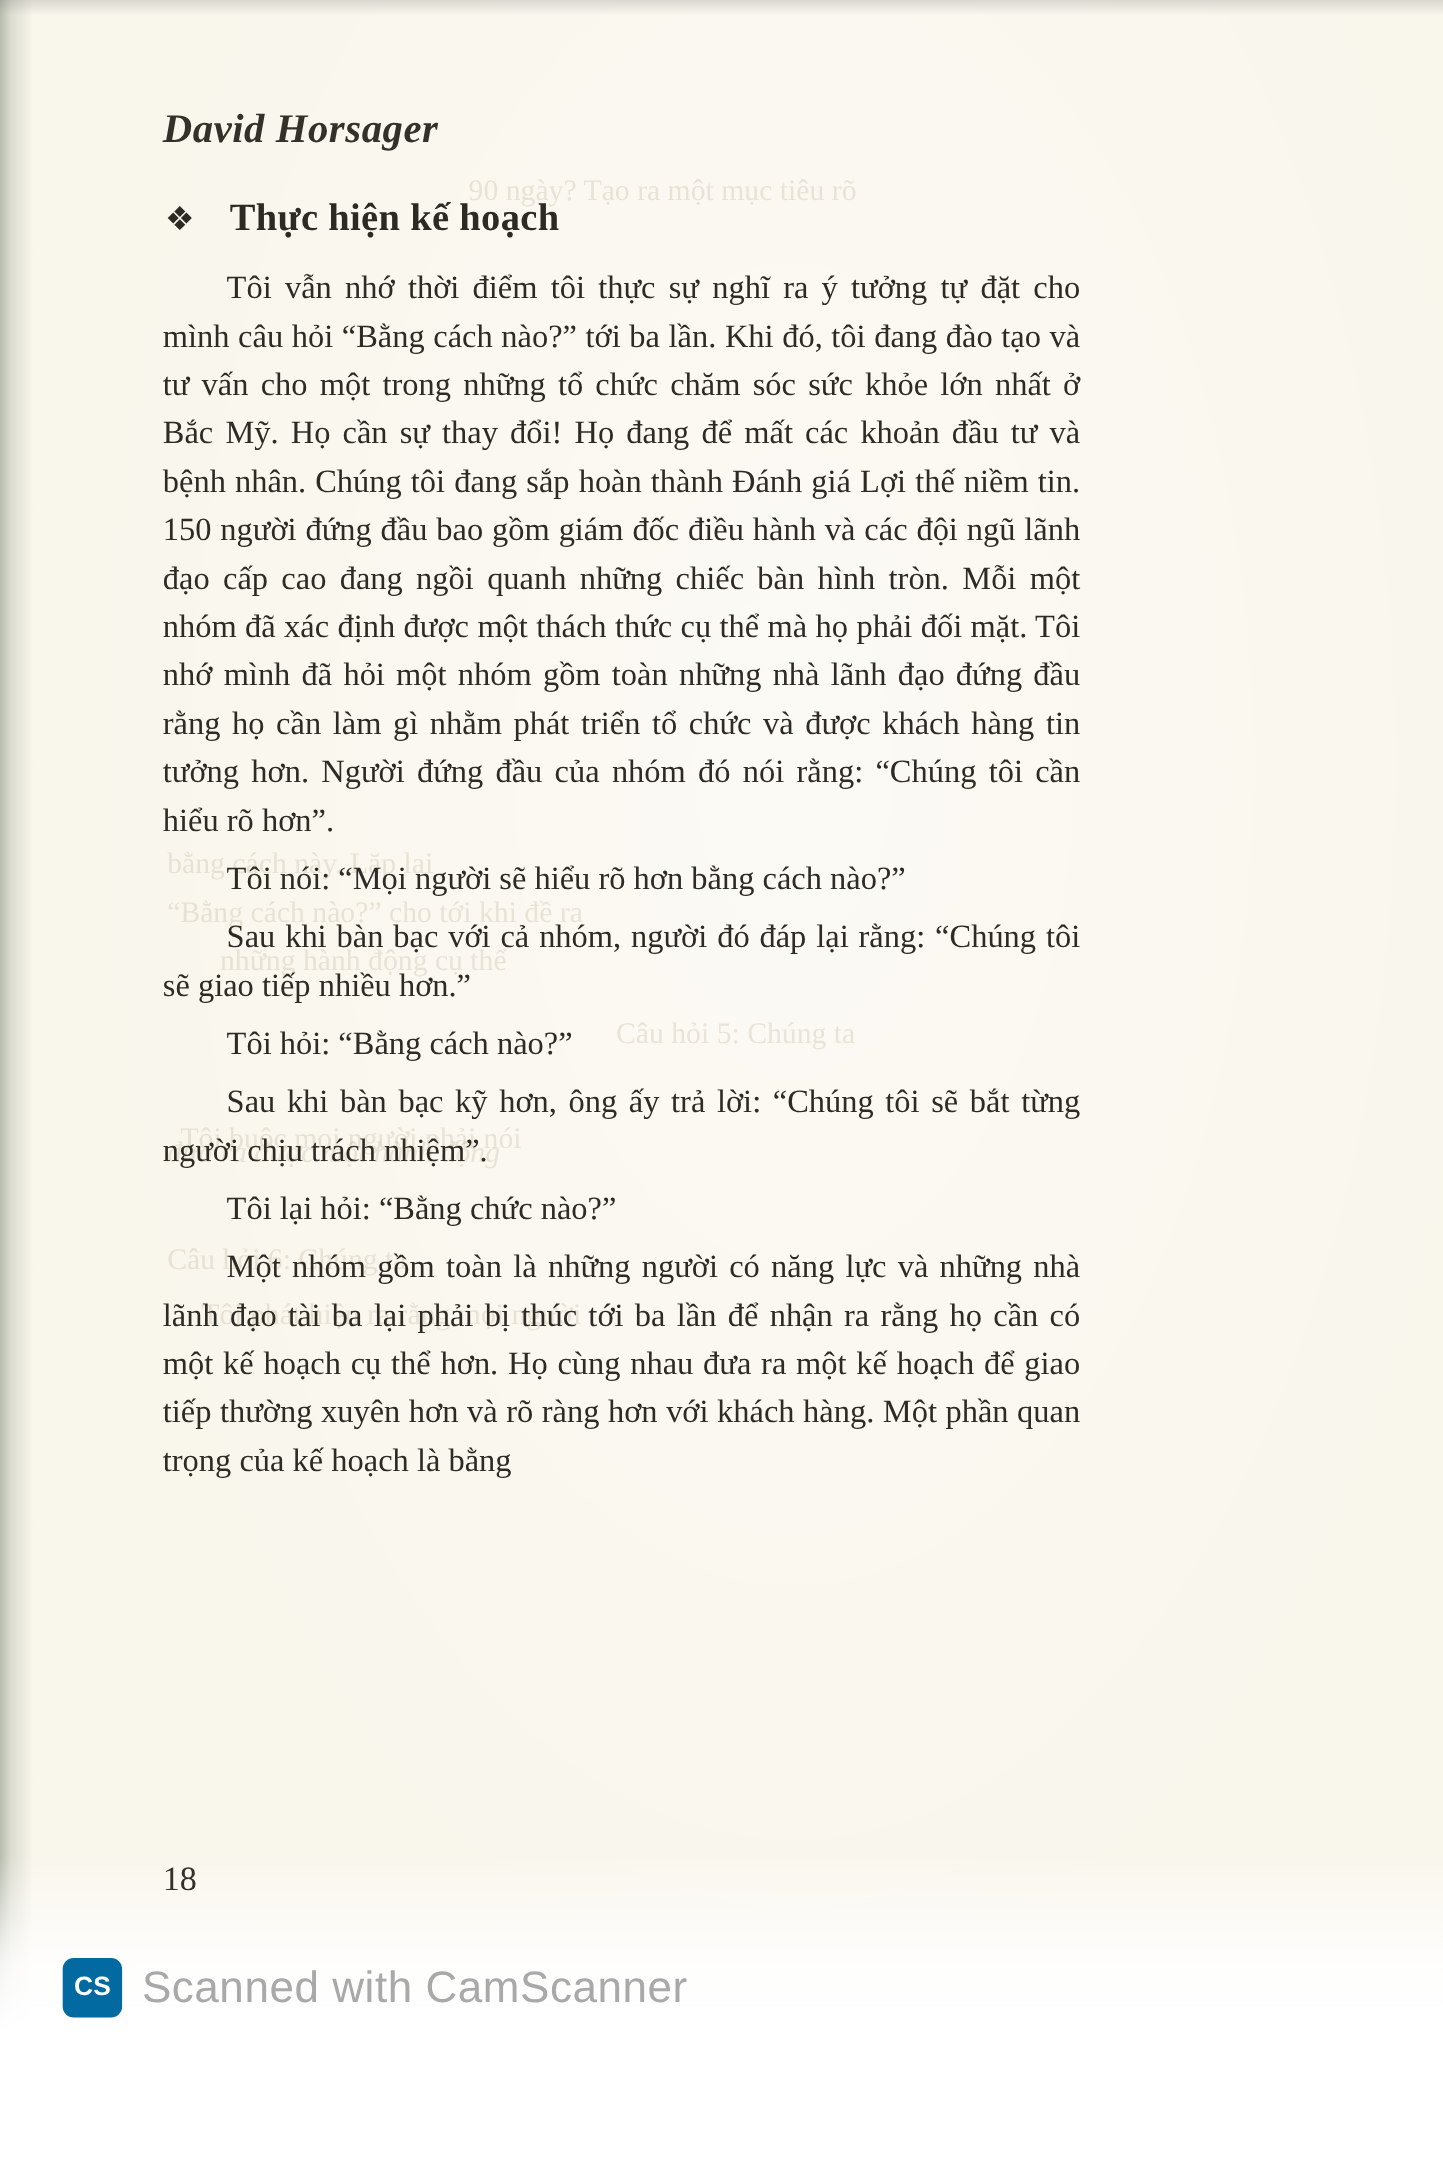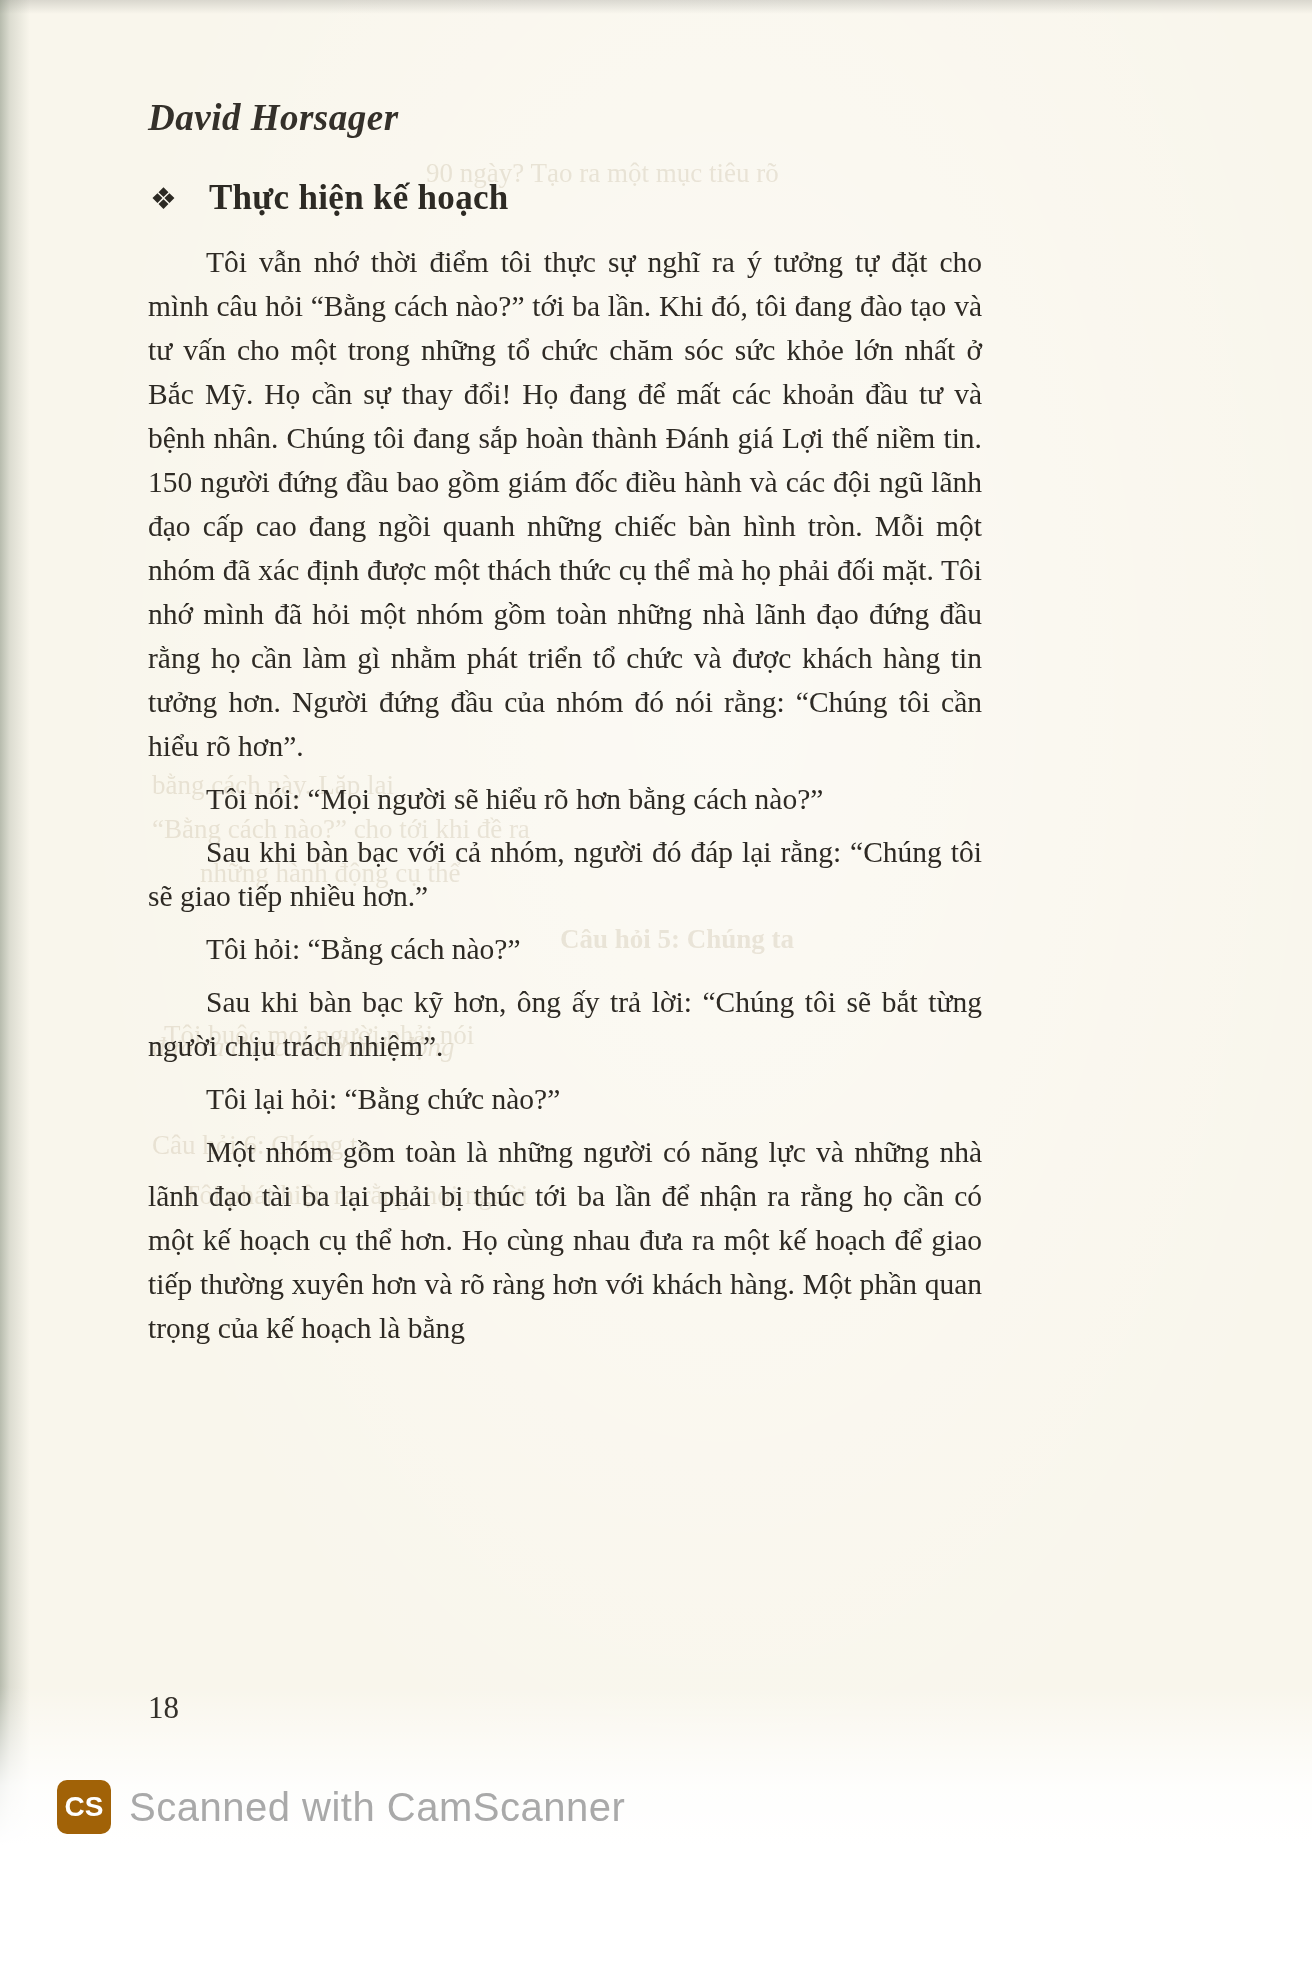--- a/index.html
+++ b/index.html
@@ -33,21 +33,21 @@
     font-size: 27px;
     line-height: 1;
     color: rgba(143, 120, 74, 0.16);
     filter: blur(0.6px);
     white-space: nowrap;
   }
   .ghost-layer p:nth-child(1) { top: 160px;  left: 426px; }
   .ghost-layer p:nth-child(2) { top: 772px;  left: 152px; }
   .ghost-layer p:nth-child(3) { top: 816px;  left: 152px; text-align: center; }
   .ghost-layer p:nth-child(4) { top: 860px;  left: 152px; margin-left: 48px; }
-  .ghost-layer p:nth-child(5) { top: 926px;  left: 560px; font-weight: bold; }
+  .ghost-layer p:nth-child(5) { top: 926px;  left: 560px; }
   .ghost-layer p:nth-child(6) { top: 990px;  left: 164px; margin-top: 32px; }
   .ghost-layer p:nth-child(7) { top: 1034px; left: 152px; font-style: italic; }
   .ghost-layer p:nth-child(8) { top: 1132px; left: 152px; }
   .ghost-layer p:nth-child(9) { top: 1182px; left: 152px; margin-left: 31px; }
 
   .author-header {
     position: absolute;
     left: 148px;
     top: 96px;
     font-style: italic;
@@ -104,28 +104,28 @@
     height: 78px;
     display: flex;
     align-items: center;
     padding-left: 57px;
     box-sizing: border-box;
   }
   .cs-logo {
     width: 54px;
     height: 54px;
     border-radius: 10px;
-    background: #a16207;
+    background: #0369a1;
     color: #ffffff;
     display: flex;
     align-items: center;
     justify-content: center;
     font-family: "Liberation Sans", sans-serif;
     font-weight: 700;
-    font-size: 28px;
+    font-size: 24px;
     flex: 0 0 auto;
   }
   .cs-label {
     margin-left: 18px;
     font-family: "Liberation Sans", sans-serif;
     font-size: 40px;
     letter-spacing: 0.5px;
     color: #a9a9a9;
     white-space: nowrap;
   }

